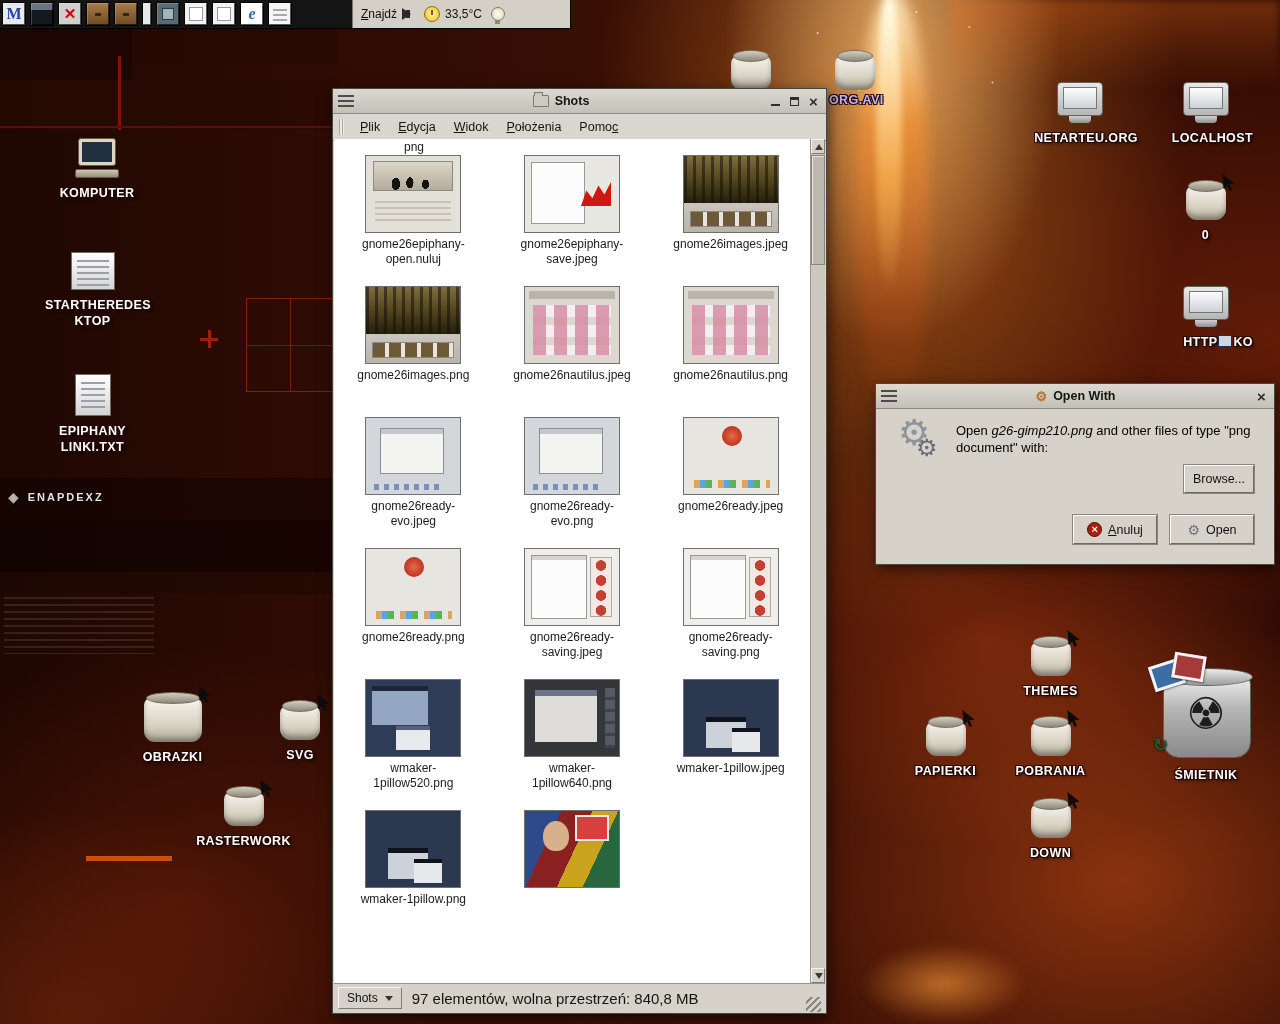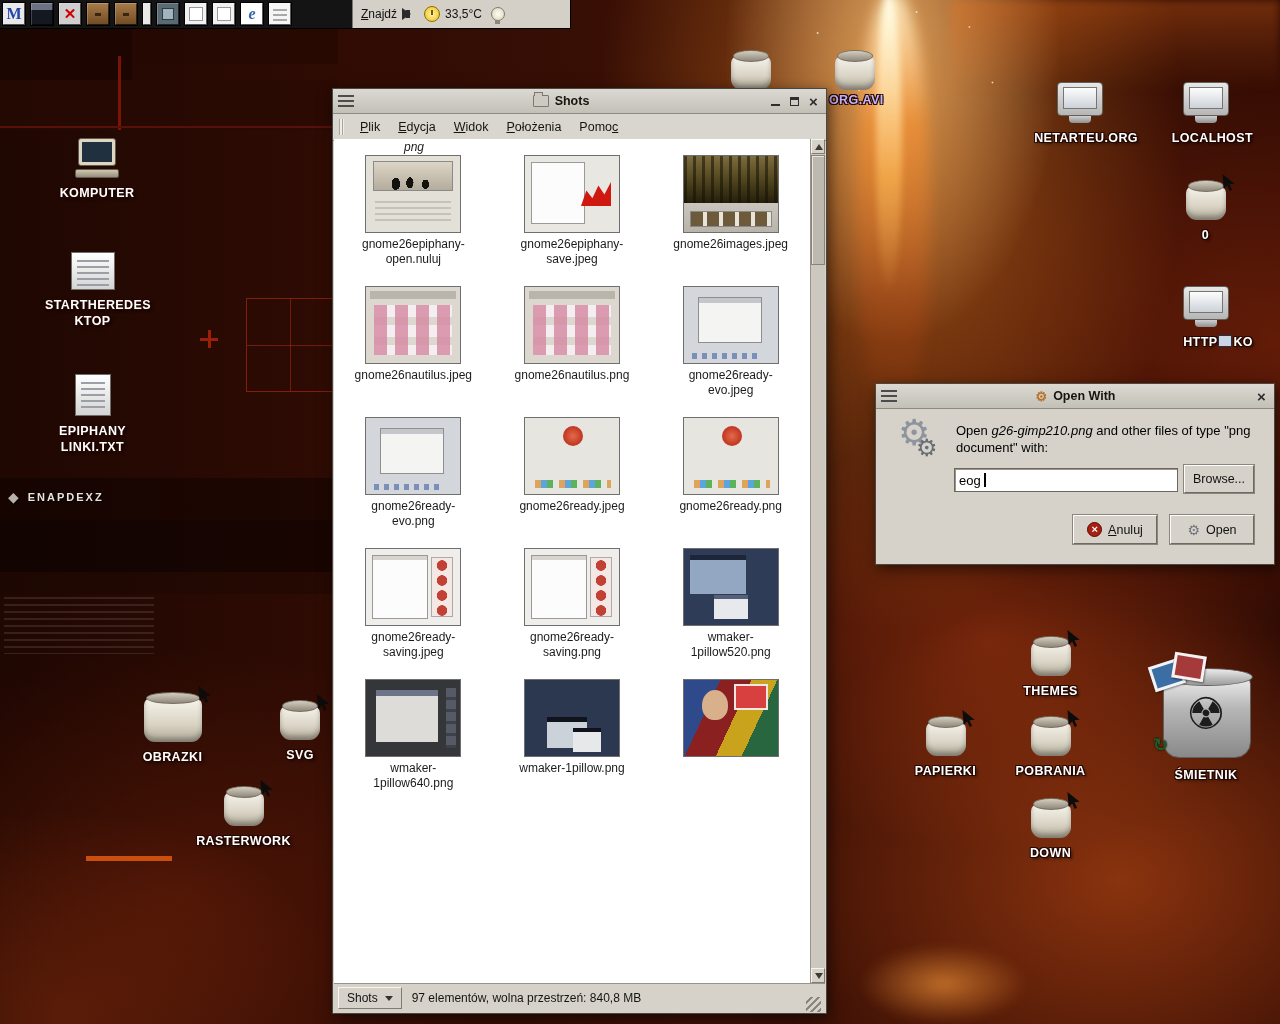--- a/index.html
+++ b/index.html
@@ -136,21 +136,21 @@
   .wbtn.max::before{content:"";position:absolute;inset:3px;border:1px solid #2e2e2e;border-top-width:3px;}
   .wbtn.close::before{content:"\00D7";position:absolute;inset:0;font:bold 15px/15px "Liberation Sans",sans-serif;color:#2e2e2e;text-align:center;}
 
   
   #shots{left:332px;top:88px;width:495px;height:926px;}
   .menubar{height:26px;background:#d9d6cf;border-bottom:1px solid #97938a;display:flex;align-items:center;
     padding:0 6px;font-size:12.5px;color:#15150f;gap:2px;}
   .mgrip{width:5px;height:16px;margin-right:6px;background:repeating-linear-gradient(90deg,#a8a49c 0 1px,#efede8 1px 3px);}
   .mi{padding:3px 8px;}
   .shots-content{position:absolute;left:1px;right:16px;top:50px;bottom:30px;background:#fff;overflow:hidden;}
-  .partial{position:absolute;top:1px;left:0;width:160px;text-align:center;font-size:12px;color:#1b1b1b;font-style:italic;}
+  .partial{position:absolute;top:1px;left:0;width:160px;text-align:center;font-size:12px;color:#1b1b1b;}
   .grid{display:grid;grid-template-columns:repeat(3,1fr);row-gap:12px;padding-top:16px;}
   .file{width:150px;height:119px;display:flex;flex-direction:column;align-items:center;justify-self:center;}
   .fname{width:118px;text-align:center;font-size:12px;line-height:15px;color:#1b1b1b;word-wrap:break-word;margin-top:4px;}
   .thumb{width:96px;height:78px;border:1px solid #6f6f6f;background:#e8e8e8;position:relative;overflow:hidden;box-sizing:border-box;flex:none;}
   .th-epo{background:#e3e0d8;}
   .th-epo::before{content:"";position:absolute;top:5px;left:7px;right:7px;height:28px;border:1px solid #8a8a8a;background:
     radial-gradient(7px 10px at 28% 78%,#14120e 60%,rgba(0,0,0,0) 61%),
     radial-gradient(6px 9px at 46% 74%,#14120e 60%,rgba(0,0,0,0) 61%),
     radial-gradient(6px 8px at 66% 80%,#14120e 60%,rgba(0,0,0,0) 61%),
     linear-gradient(#ddd6c6,#b3ac9c);}
@@ -206,21 +206,21 @@
   .sarrow::before{content:"";position:absolute;left:3px;}
   .sarrow.up::before{top:4px;border-left:4px solid rgba(0,0,0,0);border-right:4px solid rgba(0,0,0,0);border-bottom:6px solid #3c3a34;}
   .sarrow.down::before{top:4px;border-left:4px solid rgba(0,0,0,0);border-right:4px solid rgba(0,0,0,0);border-top:6px solid #3c3a34;}
   .sthumb{position:absolute;left:0;top:16px;width:14px;height:110px;background:#bdb8b0;border:1px solid #8b8178;
     box-shadow:inset 1px 1px 0 #e8e5df;box-sizing:border-box;}
   .statusbar{position:absolute;left:1px;right:1px;bottom:1px;height:29px;background:#d6d2ca;border-top:1px solid #97938a;
     display:flex;align-items:center;gap:10px;padding:0 4px;box-sizing:border-box;}
   .combo{display:flex;align-items:center;gap:7px;font-size:12px;color:#111;padding:3px 8px;background:#d6d2ca;
     border:1px solid;border-color:#f8f6f2 #807c74 #807c74 #f8f6f2;}
   .combo::after{content:"";border-left:4px solid rgba(0,0,0,0);border-right:4px solid rgba(0,0,0,0);border-top:5px solid #333;}
-  .stext{font-size:12px;color:#15150f;}
+  .stext{font-size:15px;color:#15150f;}
   .grip{margin-left:auto;align-self:flex-end;width:15px;height:15px;
     background:repeating-linear-gradient(135deg,rgba(0,0,0,0) 0 3px,#8a867e 3px 5px);}
 
   
   #openwith{left:875px;top:383px;width:400px;height:182px;}
   .dgears{position:absolute;left:22px;top:34px;width:46px;height:52px;}
   .dgears .g1::before{content:"\2699";font-size:36px;color:#8e949c;position:absolute;left:0;top:-6px;}
   .dgears .g2::before{content:"\2699";font-size:24px;color:#686e76;position:absolute;left:18px;top:16px;}
   .dmsg{position:absolute;left:80px;top:38px;width:300px;font-size:13px;line-height:17px;color:#000;}
   .inwrap{position:absolute;left:78px;top:84px;width:224px;height:24px;}
@@ -400,20 +400,24 @@
         </div>
       <div class="file">
           <div class="thumb th-eps"></div>
           <div class="fname">gnome26epiphany-save.jpeg</div>
         </div>
       <div class="file">
           <div class="thumb th-img"></div>
           <div class="fname">gnome26images.jpeg</div>
         </div>
       <div class="file">
+          <div class="thumb th-img"></div>
+          <div class="fname">gnome26images.png</div>
+        </div>
+      <div class="file">
           <div class="thumb th-nau"></div>
           <div class="fname">gnome26nautilus.jpeg</div>
         </div>
       <div class="file">
           <div class="thumb th-nau"></div>
           <div class="fname">gnome26nautilus.png</div>
         </div>
       <div class="file">
           <div class="thumb th-rde"></div>
           <div class="fname">gnome26ready-evo.jpeg</div>
@@ -438,20 +442,24 @@
           <div class="thumb th-rds"></div>
           <div class="fname">gnome26ready-saving.png</div>
         </div>
       <div class="file">
           <div class="thumb th-wm5"></div>
           <div class="fname">wmaker-1pillow520.png</div>
         </div>
       <div class="file">
           <div class="thumb th-wm6"></div>
           <div class="fname">wmaker-1pillow640.png</div>
+        </div>
+      <div class="file">
+          <div class="thumb th-wmj"></div>
+          <div class="fname">wmaker-1pillow.jpeg</div>
         </div>
       <div class="file">
           <div class="thumb th-wmj"></div>
           <div class="fname">wmaker-1pillow.png</div>
         </div>
       <div class="file">
           <div class="thumb th-photo"></div>
           <div class="fname"></div>
         </div>
     </div>
@@ -476,24 +484,20 @@
     <div class="tcenter">
       <span class="tgears"></span>
       <span>Open With</span>
     </div>
     <span class="wbtn close"></span>
   </div>
   <div class="dgears"><span class="g1"></span><span class="g2"></span></div>
   <div class="dmsg">
     <span>Open </span><i>g26-gimp210.png</i><span> and other files of type "png document" with:</span>
   </div>
-  <div class="inwrap">
-    <input type="text" value="eog" style="">
-    <div class="caret"></div>
-  </div>
   <div class="gbtn" id="browsebtn">
       <span>Browse...</span>
     </div>
   <div class="gbtn" id="cancelbtn">
     <span class="ic-cancel"></span>
     <span><span class="uline">A</span><span>nuluj</span></span>
   </div>
   <div class="gbtn" id="openbtn">
     <span class="ic-gear"></span>
     <span>Open</span>

